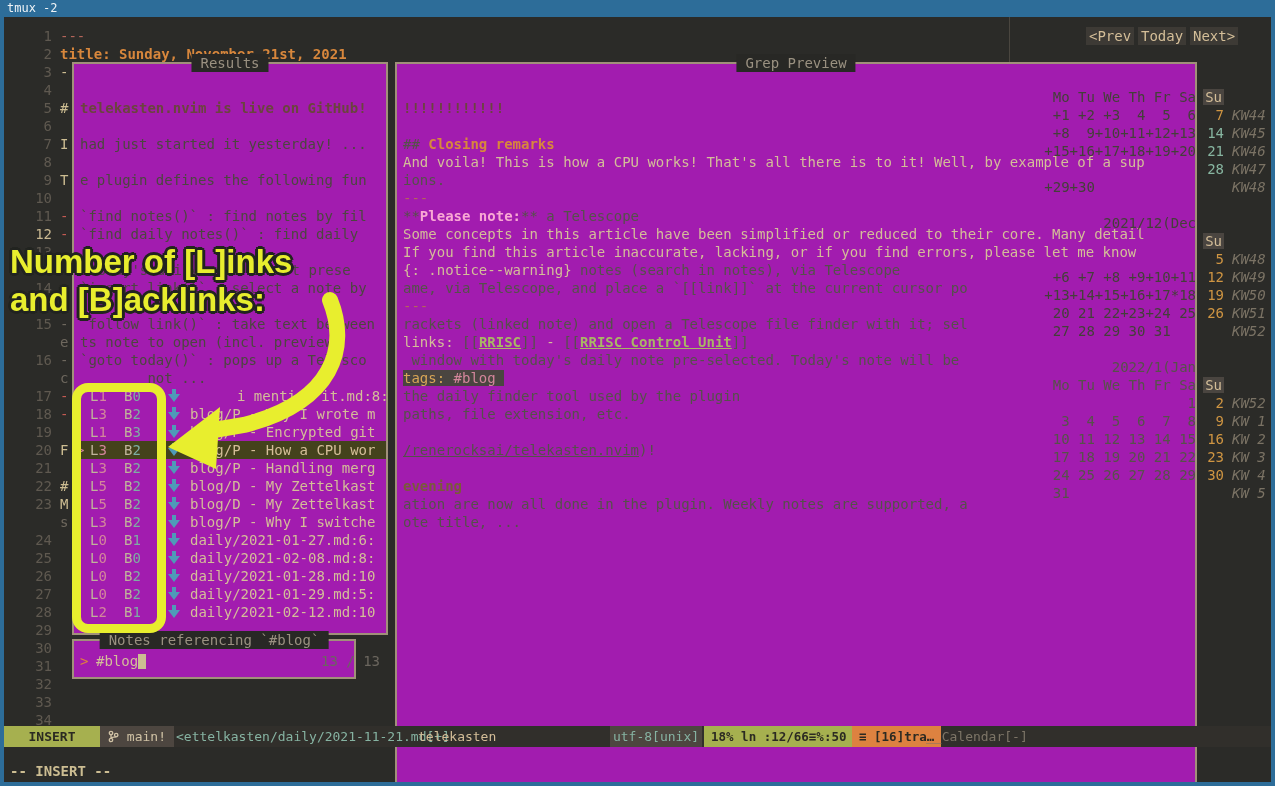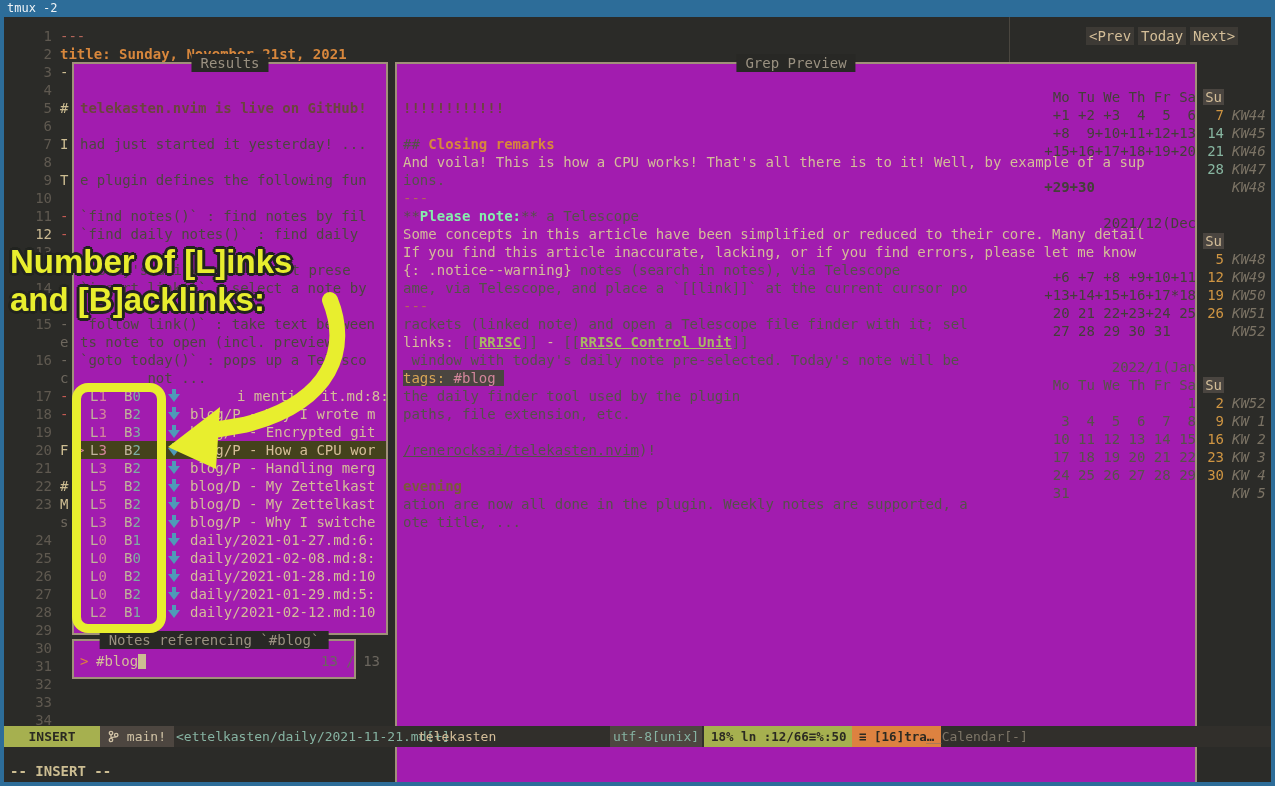--- a/index.html
+++ b/index.html
@@ -12,21 +12,21 @@
   
   .vsep{position:absolute;left:1005px;top:0;width:1px;height:709px;background:#4a463f;z-index:1}
   .lay1{z-index:1}.lay3{z-index:3}
   
   .float{position:absolute;background:#a21caf;border:2px solid #a1907a;box-sizing:border-box;z-index:2}
   .f-results{left:68px;top:45px;width:316px;height:573px}
   .f-prompt{left:68px;top:622px;width:284px;height:40px}
   .f-preview{left:391px;top:45px;width:802px;height:751px}
   .ftitle{position:absolute;top:-10px;left:50%;transform:translateX(-50%);background:#282825;padding:0 9px;color:#9a9181;white-space:pre}
   
-  .fg{color:#d4be98}.fgbold{color:#86efac;font-weight:bold}
+  .fg{color:#d4be98}.fgbold{color:#f9a8d4;font-weight:bold}
   .dim{color:#55514a}.dimm{color:#6e685e}.gdim{color:#4c473f}
   .dimred{color:#6b443e;font-weight:bold}
   .dimorange{color:#7a5a3a;font-weight:bold}
   .dimlink{color:#55514a;text-decoration:underline}
   .pinkdash{color:#b4655a}
   .titleline{color:#d8873c;font-weight:bold}
   .orangebold{color:#d8873c;font-weight:bold}
   .greenlink{color:#a9b665;font-weight:bold;text-decoration:underline}
   .tagshl-y{color:#d8a657;background:#4a4540}
   .tagshl-p{color:#d3869b;background:#4a4540}
@@ -329,21 +329,21 @@
         <div class="row cal-su" style="top: 89px;"><span class="suyellow">7</span></div>
         <div class="row cal-kw" style="top: 89px;">KW44</div>
         <div class="row cal-dim" style="top: 107px;"> +8  9+10+11+12+13</div>
         <div class="row cal-su" style="top: 107px;"><span class="suteal">14</span></div>
         <div class="row cal-kw" style="top: 107px;">KW45</div>
         <div class="row cal-dim" style="top: 125px;">+15+16+17+18+19+20</div>
         <div class="row cal-su" style="top: 125px;"><span class="suteal">21</span></div>
         <div class="row cal-kw" style="top: 125px;">KW46</div>
         <div class="row cal-su" style="top: 143px;"><span class="suteal">28</span></div>
         <div class="row cal-kw" style="top: 143px;">KW47</div>
-        <div class="row cal-dim" style="top: 161px; font-weight: bold;">+29+30            </div>
+        <div class="row cal-dim" style="top: 161px;">+29+30            </div>
         <div class="row cal-kw" style="top: 161px;">KW48</div>
         <div class="row cal-dim" style="top: 197px;">2021/12(Dec</div>
         <div class="row cal-su" style="top: 215px;"><span class="suh">Su</span></div>
         <div class="row cal-su" style="top: 233px;"><span class="suyellow">5</span></div>
         <div class="row cal-kw" style="top: 233px;">KW48</div>
         <div class="row cal-dim" style="top: 251px;"> +6 +7 +8 +9+10+11</div>
         <div class="row cal-su" style="top: 251px;"><span class="suyellow">12</span></div>
         <div class="row cal-kw" style="top: 251px;">KW49</div>
         <div class="row cal-dim" style="top: 269px; text-align: right;">+13+14+15+16+17*18</div>
         <div class="row cal-su" style="top: 269px;"><span class="suyellow">19</span></div>

